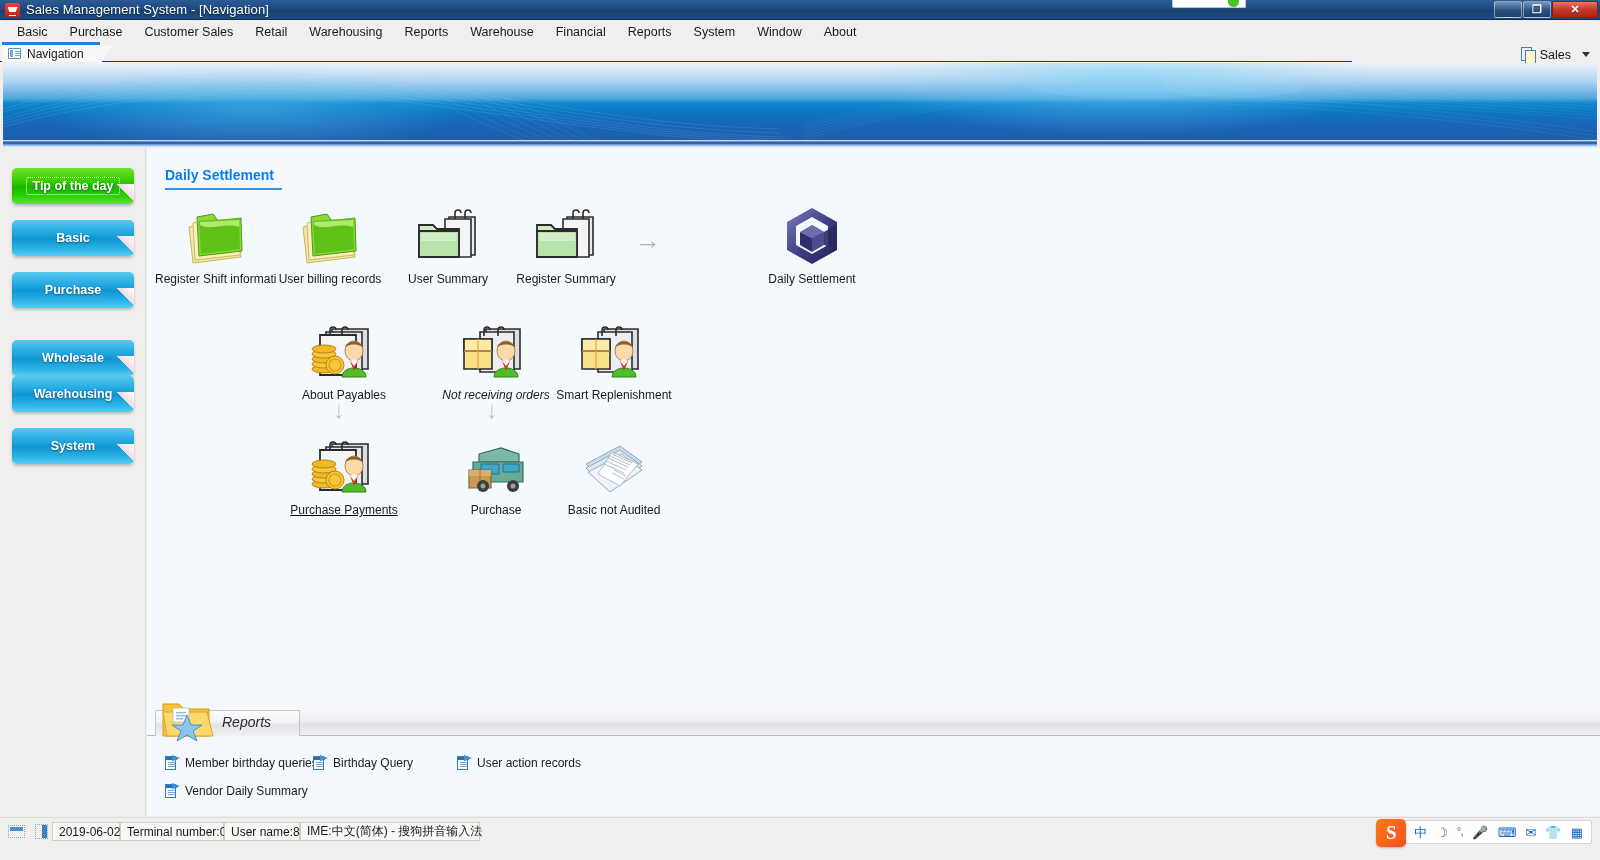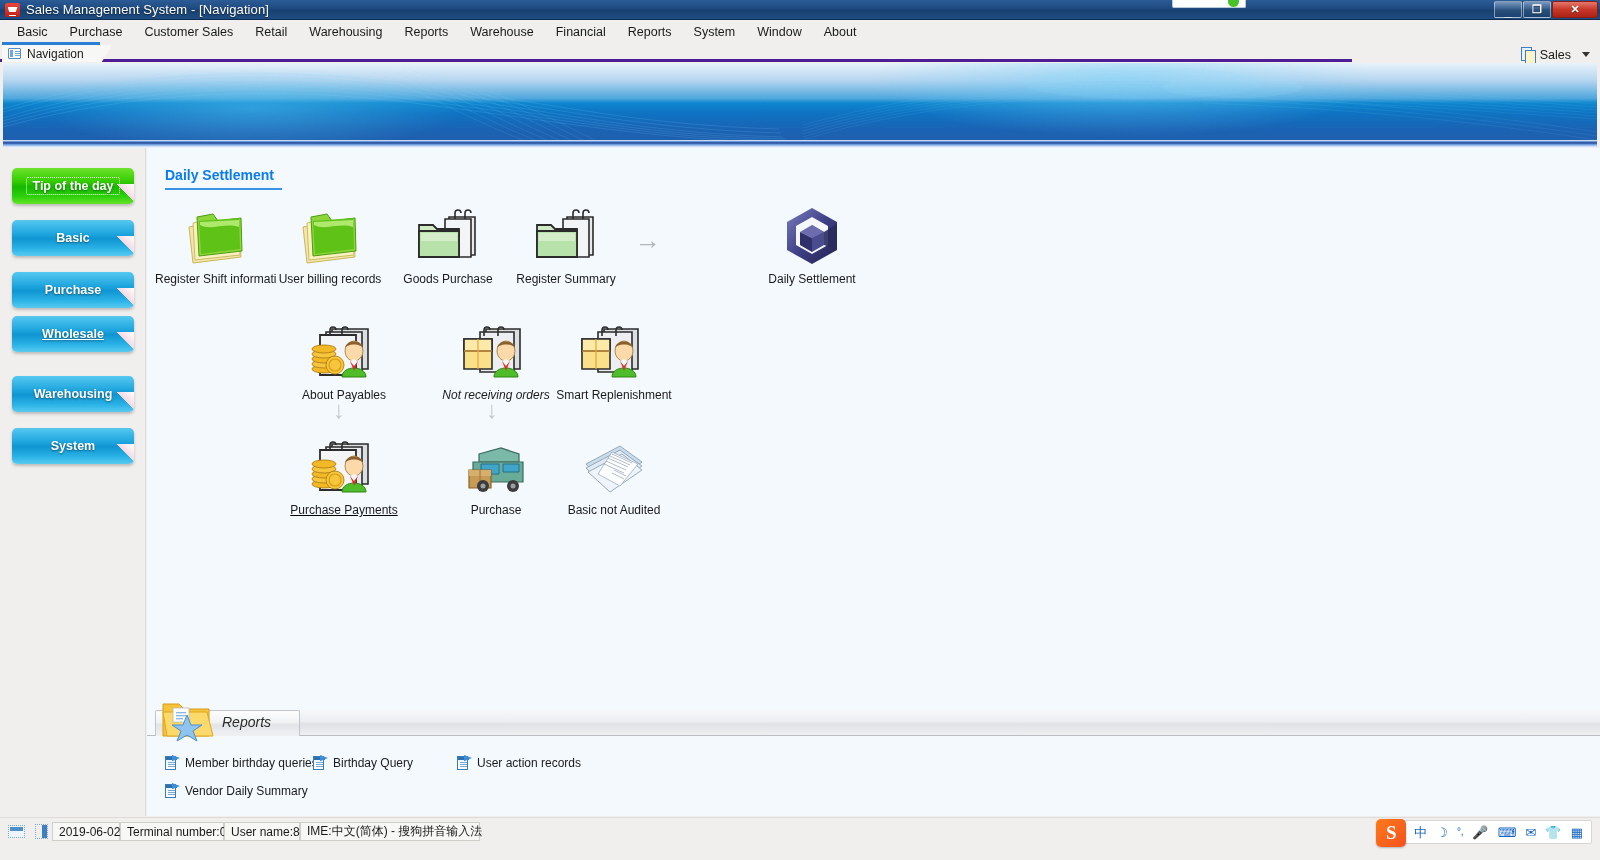--- a/index.html
+++ b/index.html
@@ -71,21 +71,21 @@
     display: flex; align-items: center; padding-left: 6px;
   }
   .menu-item {
     font-size: 12.5px; color: #1a1a1a;
     padding: 2px 11px; cursor: default; white-space: nowrap;
   }
 
   
   .tabstrip {
     position: absolute; left: 0; top: 42px; width: 1352px; height: 20px;
-    background: #f0efed; border-bottom: 3px solid #4c1d95;
+    background: #f0efed; border-bottom: 1px solid #4c1d95;
   }
   .tab {
     position: absolute; left: 2px; top: 0; height: 20px;
     width: 98px;
     background: #f7f7f5;
     border-top: 3px solid #2a7fd4;
     display: flex; align-items: center; padding-left: 6px;
   }
   .tab::after {
     content: ""; position: absolute; right: -12px; top: 0;
@@ -393,21 +393,21 @@
         <span class="curl"></span>
       </div>
       <div class="side-btn blue" style="top: 72px;">
         <span>Basic</span>
         <span class="curl"></span>
       </div>
       <div class="side-btn blue" style="top: 124px;">
         <span>Purchase</span>
         <span class="curl"></span>
       </div>
-      <div class="side-btn blue" style="top: 168px; text-decoration: underline;">
+      <div class="side-btn blue" style="top: 192px;">
         <span>Wholesale</span>
         <span class="curl"></span>
       </div>
       <div class="side-btn blue" style="top: 228px;">
         <span>Warehousing</span>
         <span class="curl"></span>
       </div>
       <div class="side-btn blue" style="top: 280px;">
         <span>System</span>
         <span class="curl"></span>
@@ -449,21 +449,21 @@
       <path d="M34,8 L60,8 L60,46 L34,46 Z" fill="#e9eaec" stroke="#2b2b2b" stroke-width="1.6"></path>
       <path d="M30,10 L56,10 L56,48 L30,48 Z" fill="#f3f4f6" stroke="#2b2b2b" stroke-width="1.6"></path>
       <path d="M40,4 C40,0 46,0 46,4" fill="none" stroke="#2b2b2b" stroke-width="1.6"></path>
       <path d="M50,4 C50,0 56,0 56,4" fill="none" stroke="#2b2b2b" stroke-width="1.6"></path>
       <path d="M40,4 L40,10 M50,4 L50,10" stroke="#2b2b2b" stroke-width="1.6"></path>
       <path d="M4,16 L18,16 L22,20 L44,20 L44,48 L4,48 Z" fill="#cfeac4" stroke="#2b2b2b" stroke-width="1.8"></path>
       <path d="M4,22 L44,22 L44,48 L4,48 Z" fill="#b7e2a9" stroke="#2b2b2b" stroke-width="1.8"></path>
       <path d="M6,24 L42,24 L42,32 L6,32 Z" fill="#d8f0cf" opacity="0.8"></path>
     </svg>
           </div>
-          <div class="icon-label">Goods Purchase</div>
+          <div class="icon-label">User Summary</div>
         </div>
         <div class="icon-cell" style="left: 358px; top: 57px;">
           <div class="icon-art">
             <svg viewBox="0 0 66 58" width="66" height="58">
       <path d="M34,8 L60,8 L60,46 L34,46 Z" fill="#e9eaec" stroke="#2b2b2b" stroke-width="1.6"></path>
       <path d="M30,10 L56,10 L56,48 L30,48 Z" fill="#f3f4f6" stroke="#2b2b2b" stroke-width="1.6"></path>
       <path d="M40,4 C40,0 46,0 46,4" fill="none" stroke="#2b2b2b" stroke-width="1.6"></path>
       <path d="M50,4 C50,0 56,0 56,4" fill="none" stroke="#2b2b2b" stroke-width="1.6"></path>
       <path d="M40,4 L40,10 M50,4 L50,10" stroke="#2b2b2b" stroke-width="1.6"></path>
       <path d="M4,16 L18,16 L22,20 L44,20 L44,48 L4,48 Z" fill="#cfeac4" stroke="#2b2b2b" stroke-width="1.8"></path>

